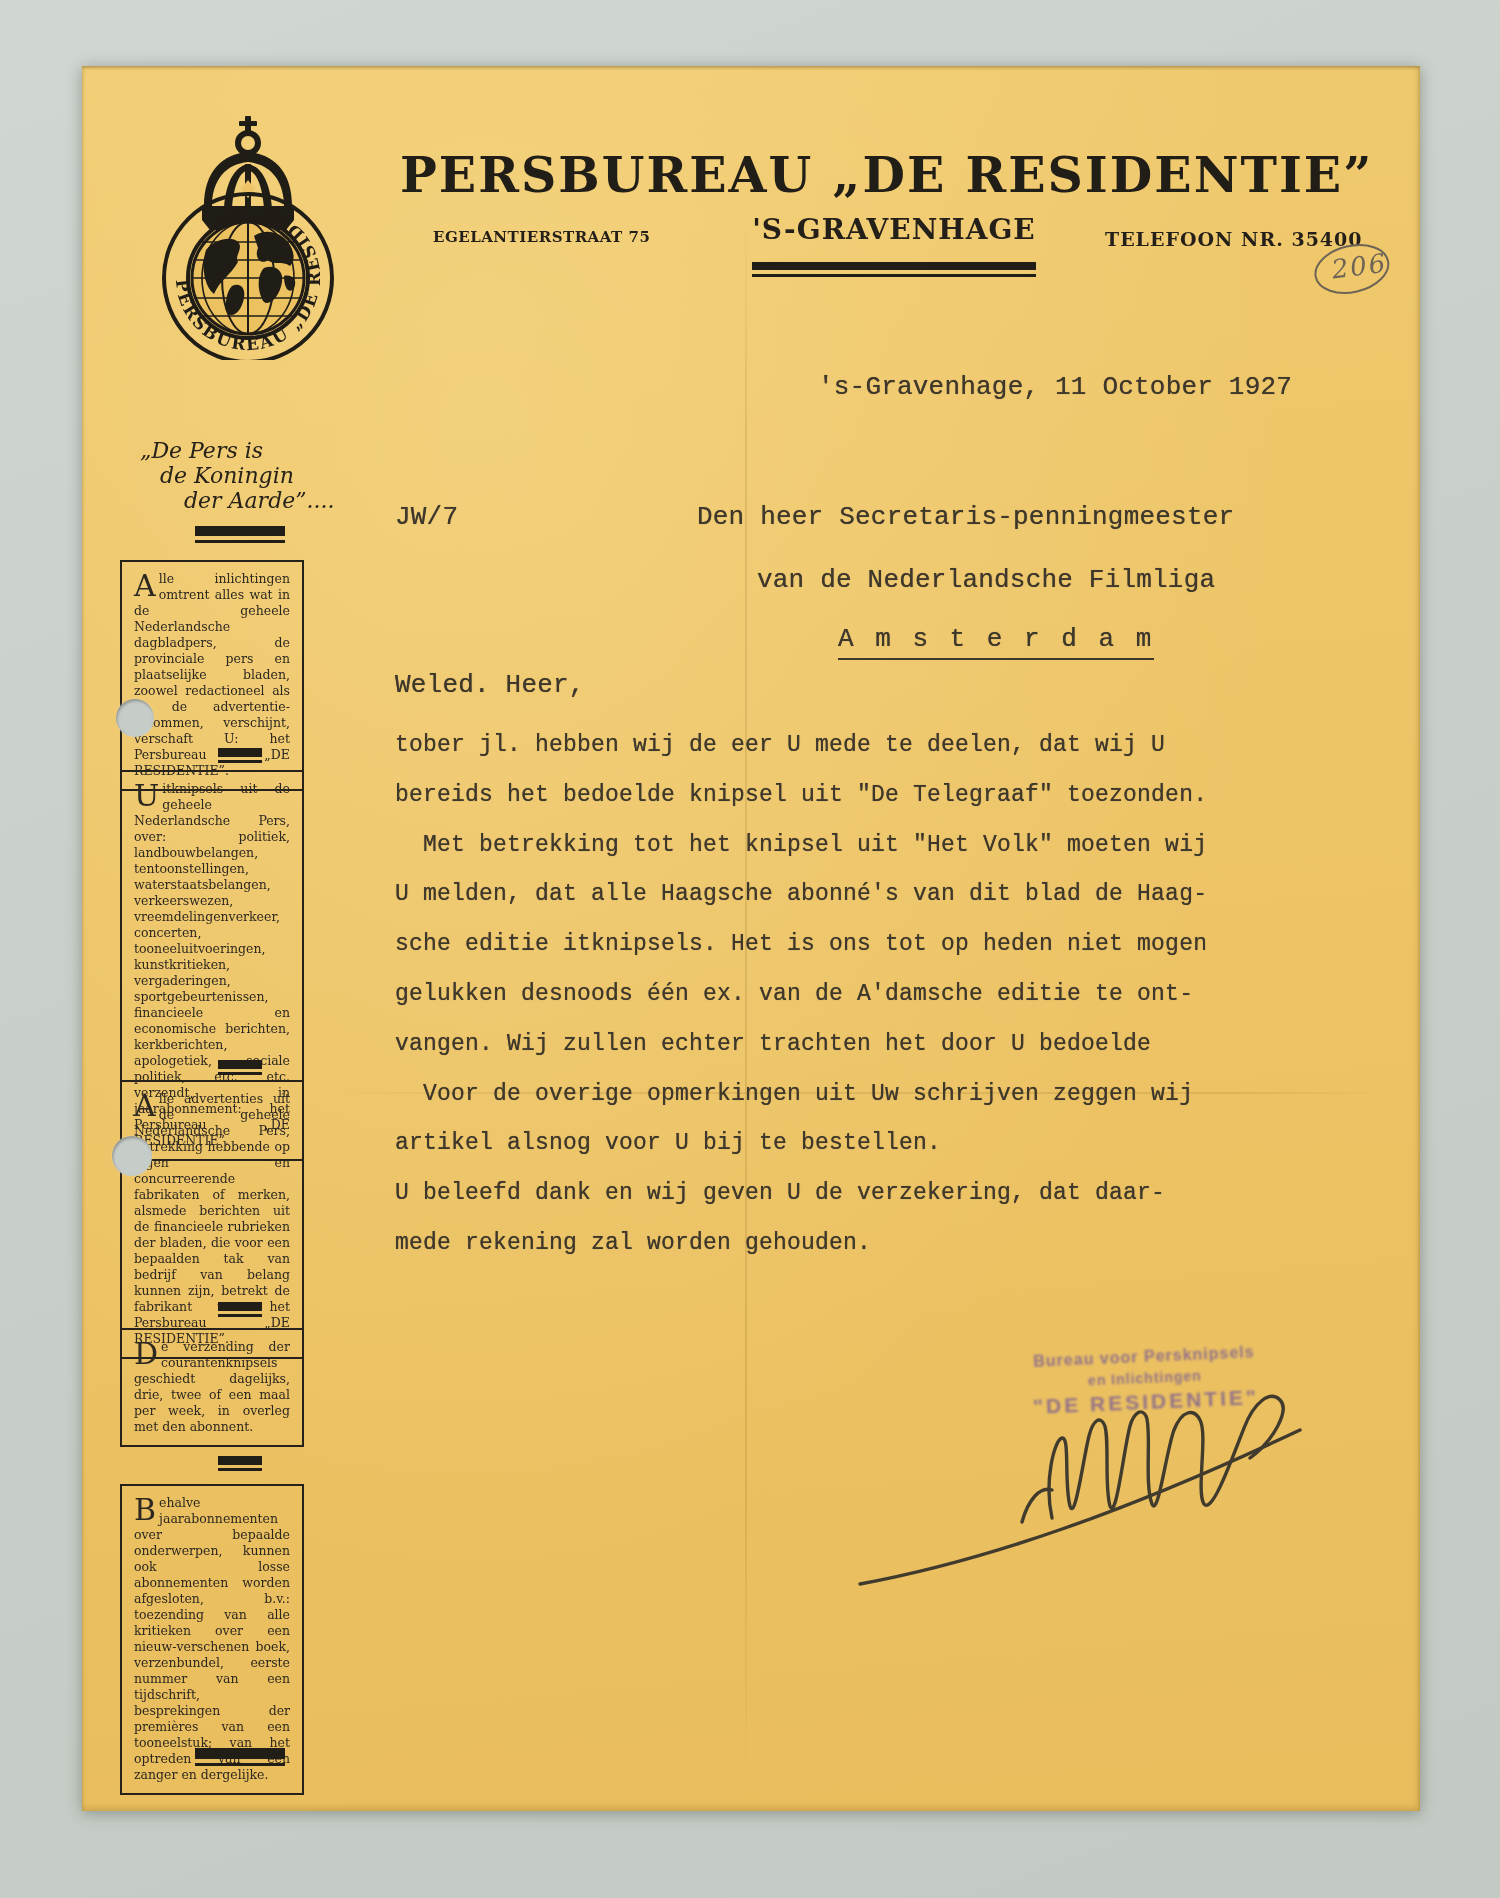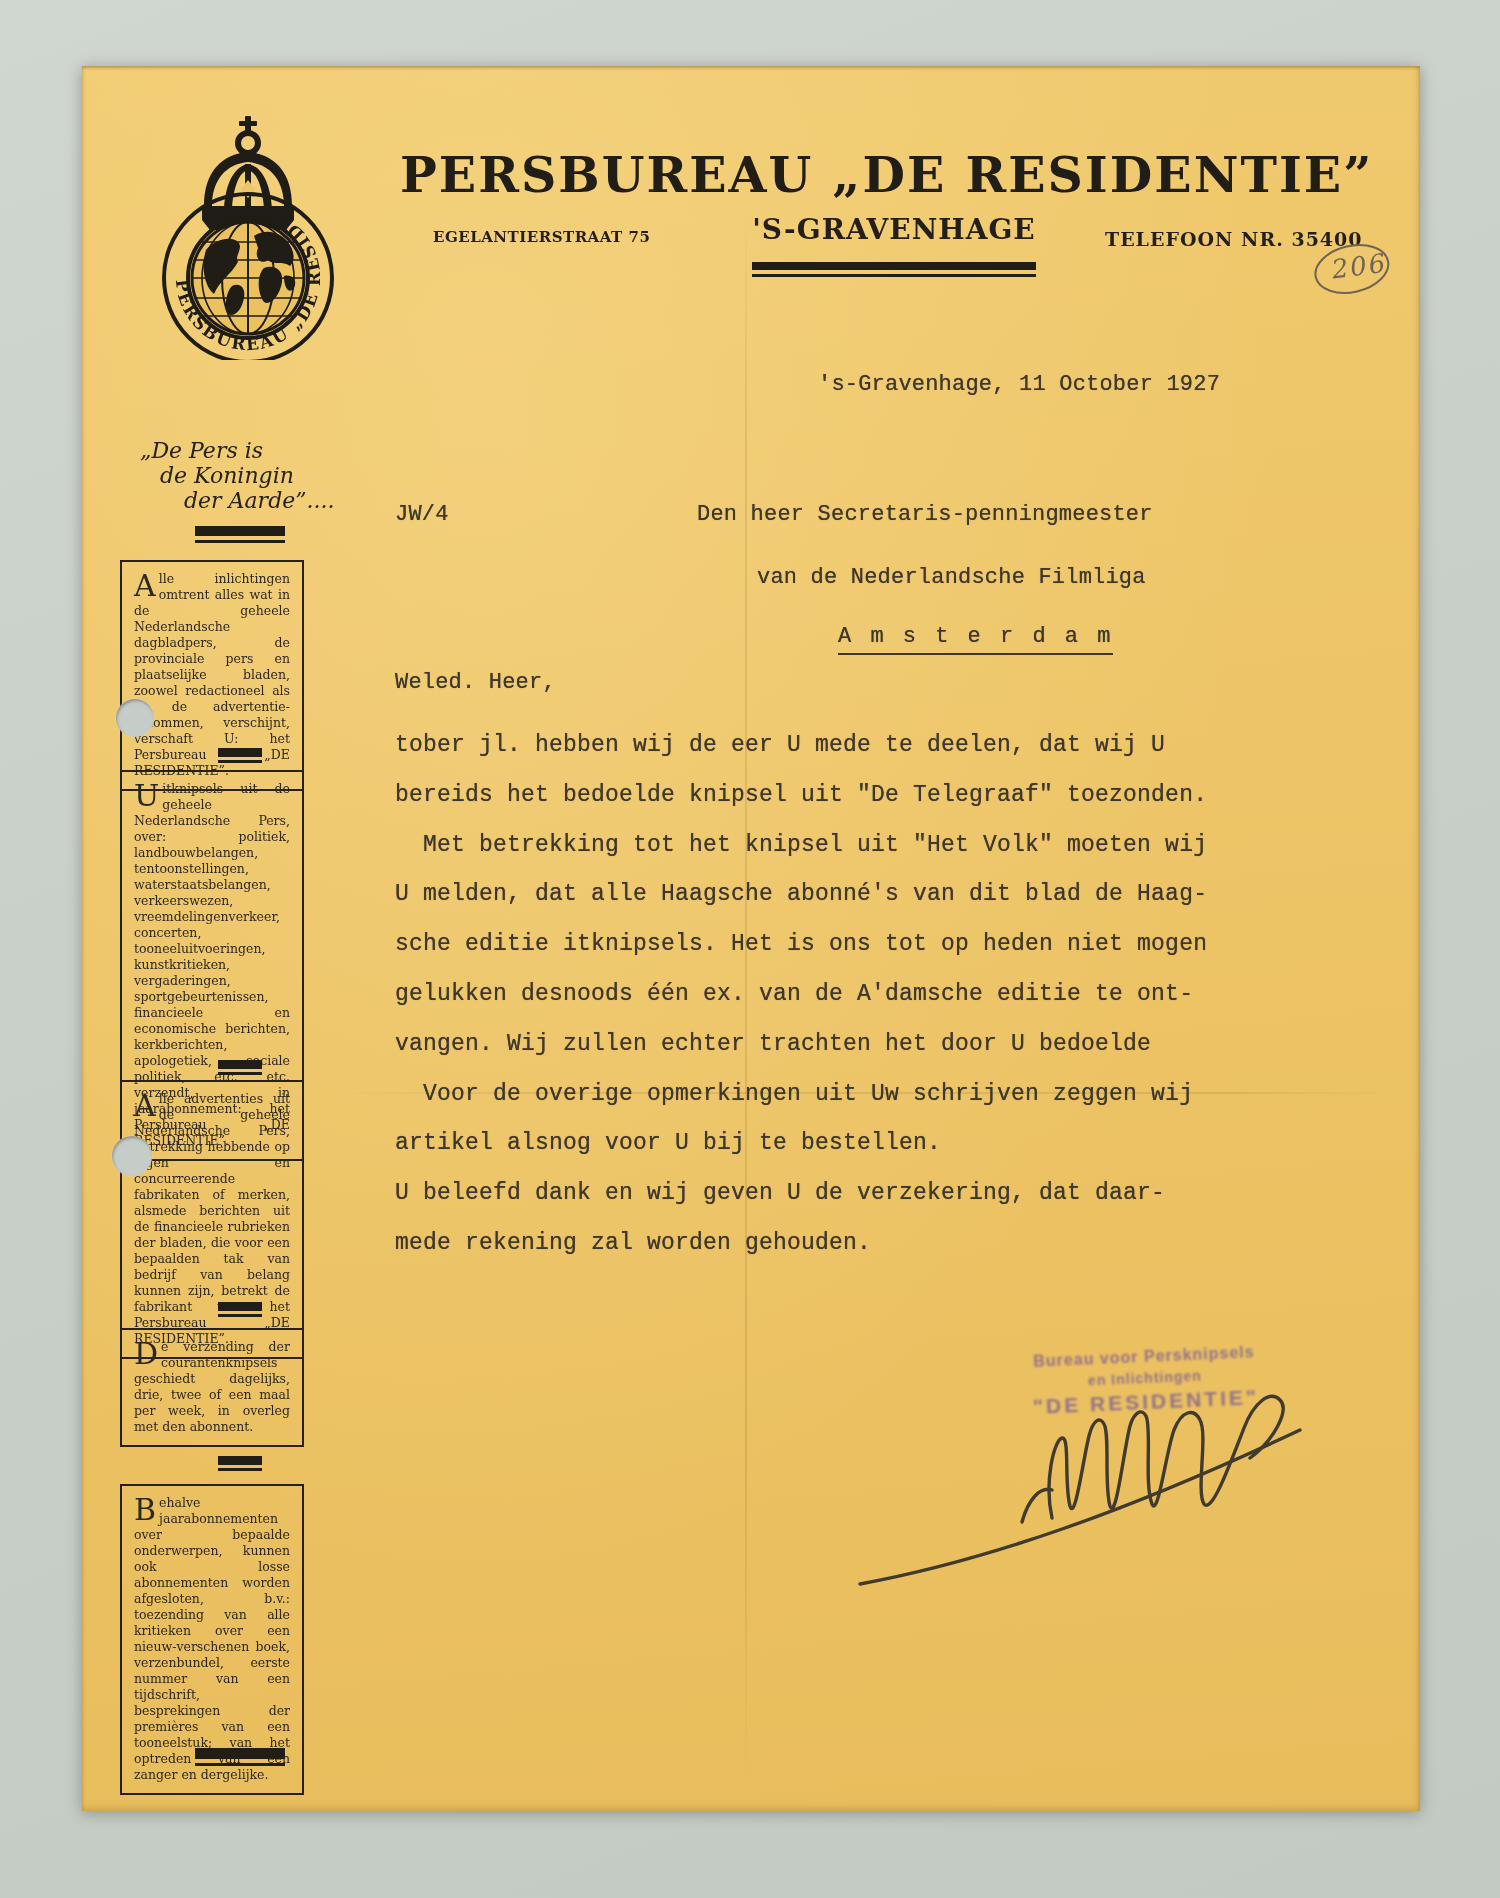--- a/index.html
+++ b/index.html
@@ -49,21 +49,21 @@
     position:absolute;left:38px;width:184px;border:2.5px solid #26221b;
     padding:9px 12px 10px 12px;box-sizing:border-box;
     font-size:12.5px;line-height:16px;text-align:justify;color:#2d2820;
     font-family:"DejaVu Serif","Liberation Serif",serif;
   }
   .dropcap{float:left;font-size:30px;line-height:25px;padding:2px 3px 0 0;font-weight:normal;}
 
   
   .tw{
     position:absolute;font-family:"Liberation Mono","DejaVu Sans Mono",monospace;
-    font-size:22px;color:#3e372b;letter-spacing:.2px;white-space:pre;
+    font-size:26px;color:#3e372b;letter-spacing:.2px;white-space:pre;
     text-shadow:0 0 .7px rgba(55,48,35,.8);
   }
   .amsterdam{border-bottom:2.5px solid #3e372b;padding-bottom:4px;letter-spacing:3px;}
   .bodylines{position:absolute;left:313px;top:655px;}
   .bodylines div{height:49.8px;line-height:49.8px;font-family:"Liberation Mono","DejaVu Sans Mono",monospace;
     font-size:23px;color:#3e372b;letter-spacing:.2px;white-space:pre;text-shadow:0 0 .7px rgba(55,48,35,.8);}
 
   
   .stamp{
     position:absolute;left:928px;top:1282px;width:270px;text-align:center;
@@ -185,21 +185,21 @@
     <span class="dropcap">B</span><span>ehalve jaarabonnementen over bepaalde onderwerpen, kunnen ook losse abonnementen worden afgesloten, b.v.: toezending van alle kritieken over een nieuw-verschenen boek, verzenbundel, eerste nummer van een tijdschrift, besprekingen der premières van een tooneelstuk; van het optreden van een zanger en dergelijke.</span>
   </div>
 
   <div class="bar" style="left:113px;top:1682px;width:90px;height:11px;"></div>
   <div class="bar-thin" style="left:113px;top:1697px;width:90px;height:3px;"></div>
 
   <div class="hole" style="left:34px;top:633px;width:38px;height:38px;"></div>
   <div class="hole" style="left:30px;top:1070px;width:40px;height:40px;"></div>
 
   <div class="tw" style="left:736px;top:306px;">'s-Gravenhage, 11 October 1927</div>
-  <div class="tw" style="left:313px;top:436px;">JW/4</div>
+  <div class="tw" style="left:313px;top:436px;">JW/7</div>
   <div class="tw" style="left:615px;top:436px;">Den heer Secretaris-penningmeester</div>
   <div class="tw" style="left:675px;top:499px;">van de Nederlandsche Filmliga</div>
   <div class="tw amsterdam" style="left:756px;top:558px;">A m s t e r d a m</div>
   <div class="tw" style="left:313px;top:604px;">Weled. Heer,</div>
 
   <div class="bodylines">
 
       <div>tober jl. hebben wij de eer U mede te deelen, dat wij U</div>
       <div>bereids het bedoelde knipsel uit "De Telegraaf" toezonden.</div>
       <div>  Met betrekking tot het knipsel uit "Het Volk" moeten wij</div>

